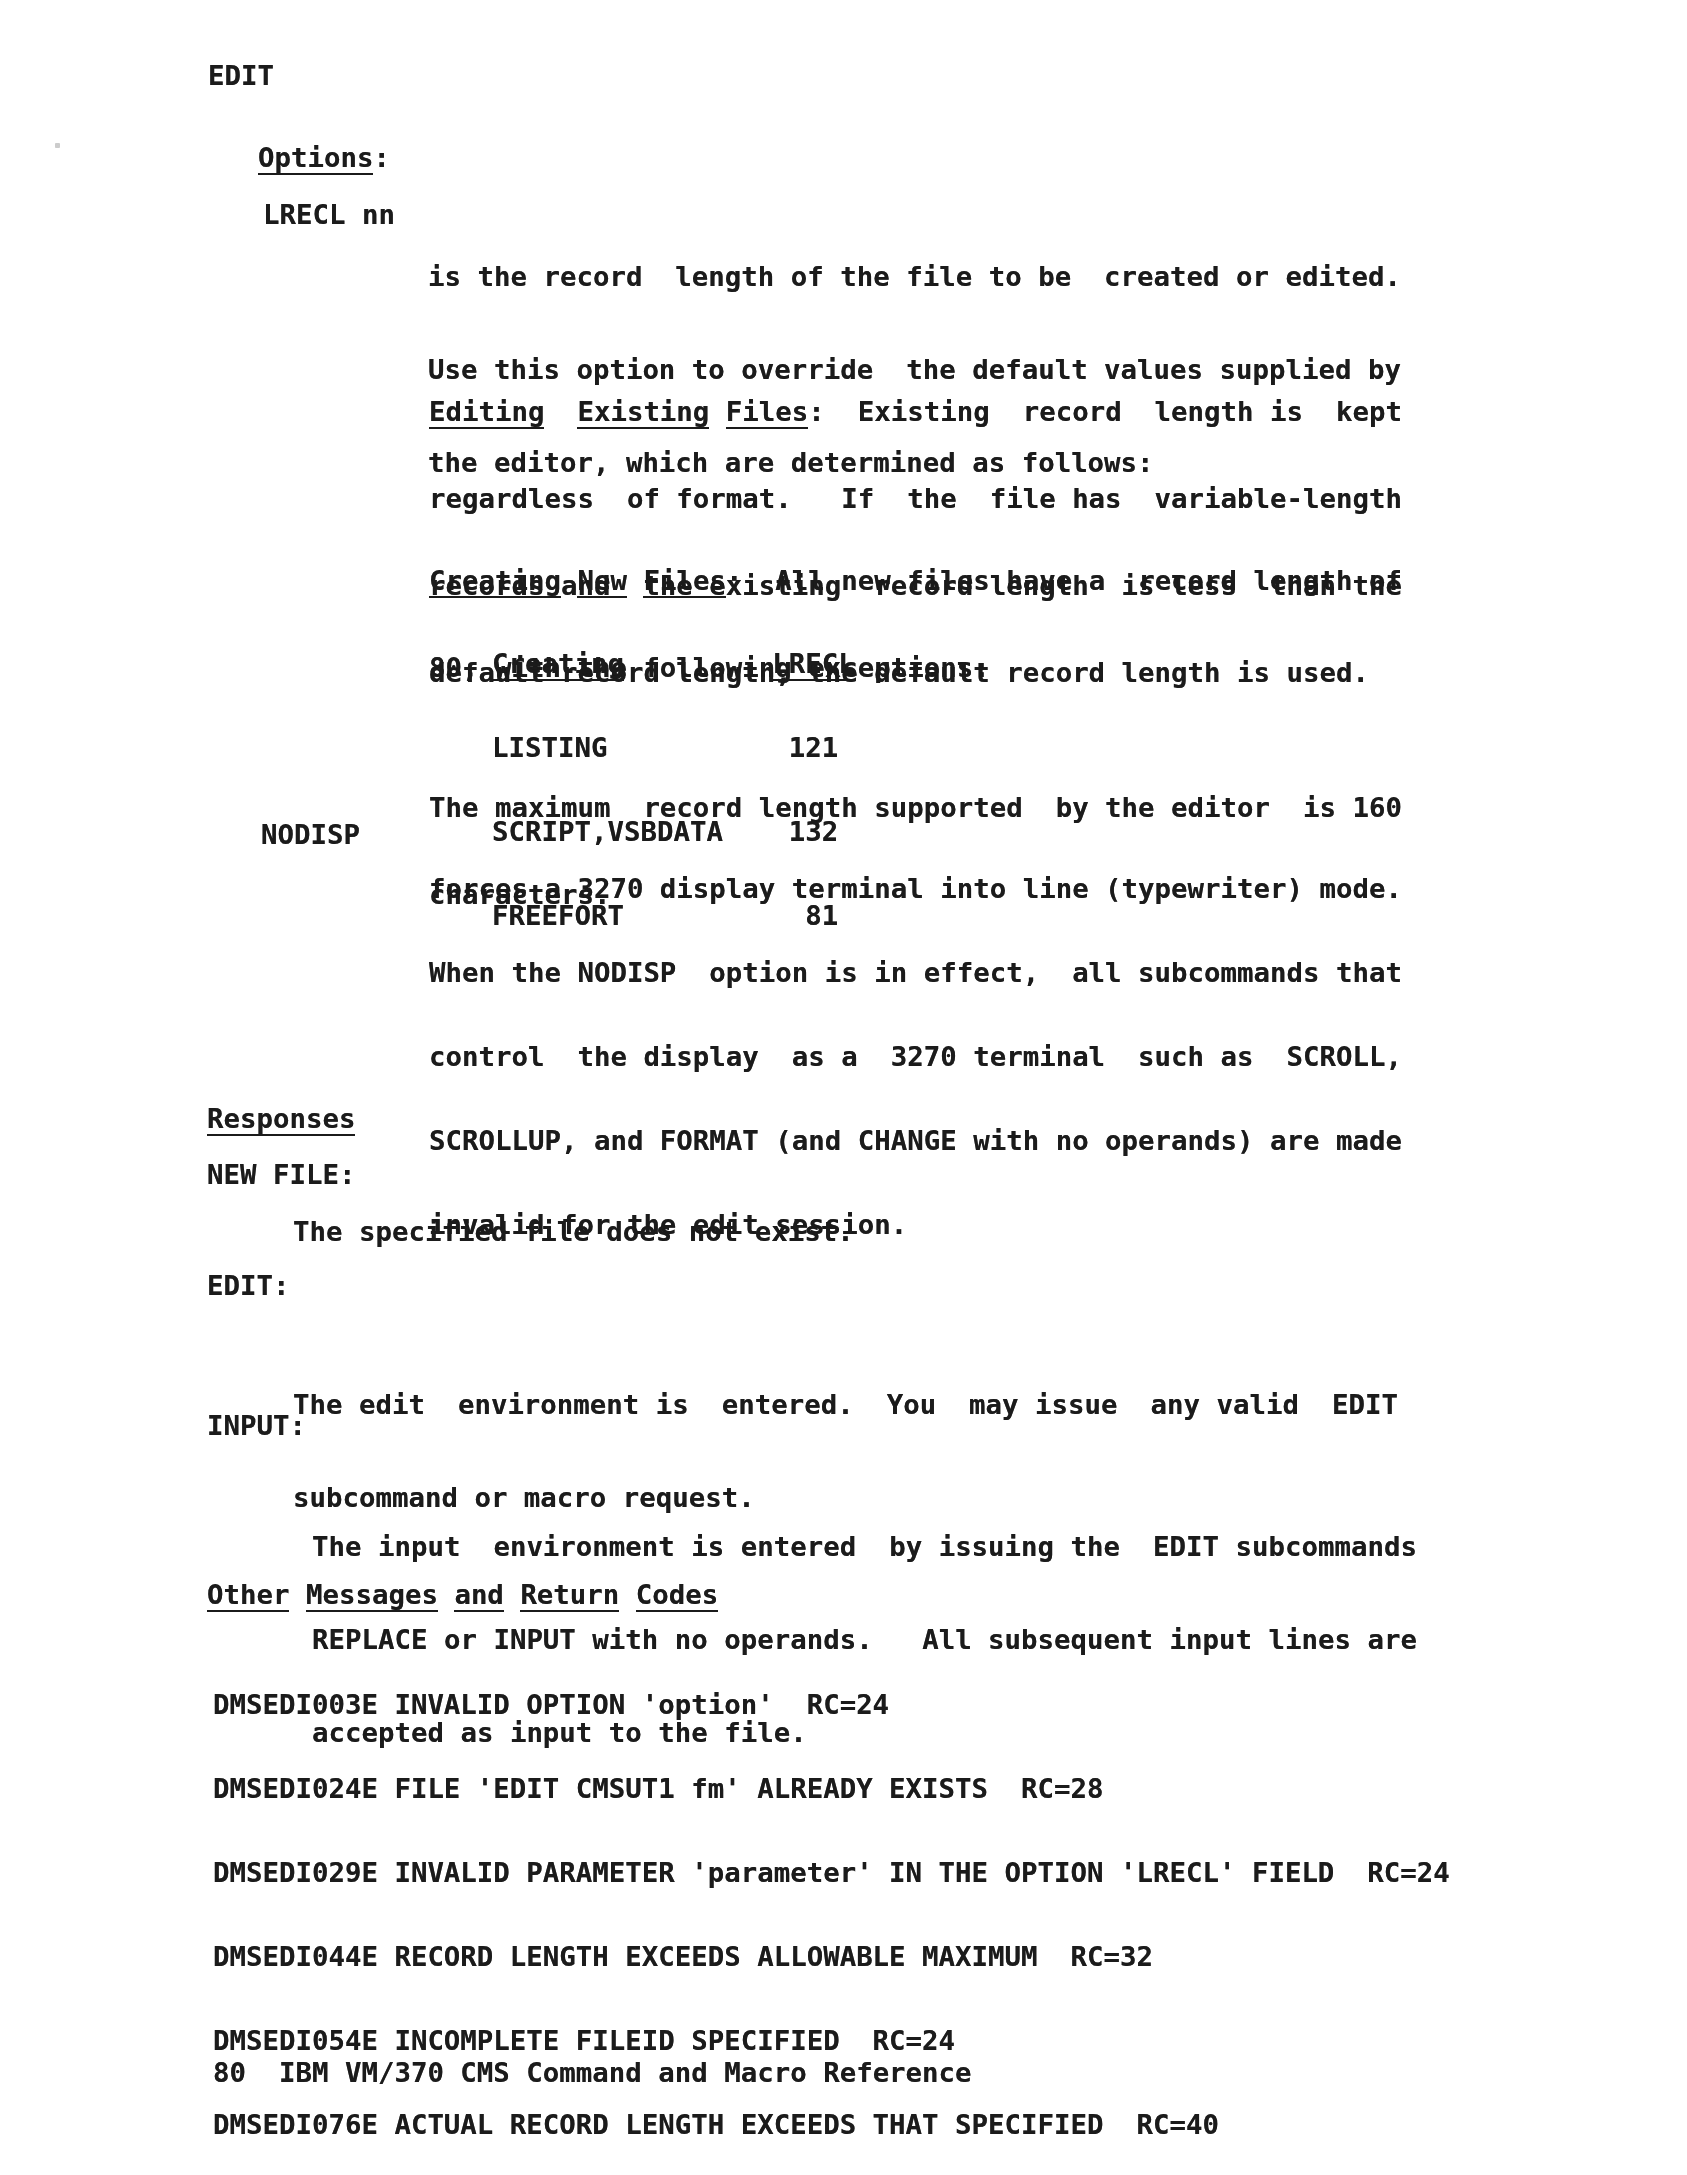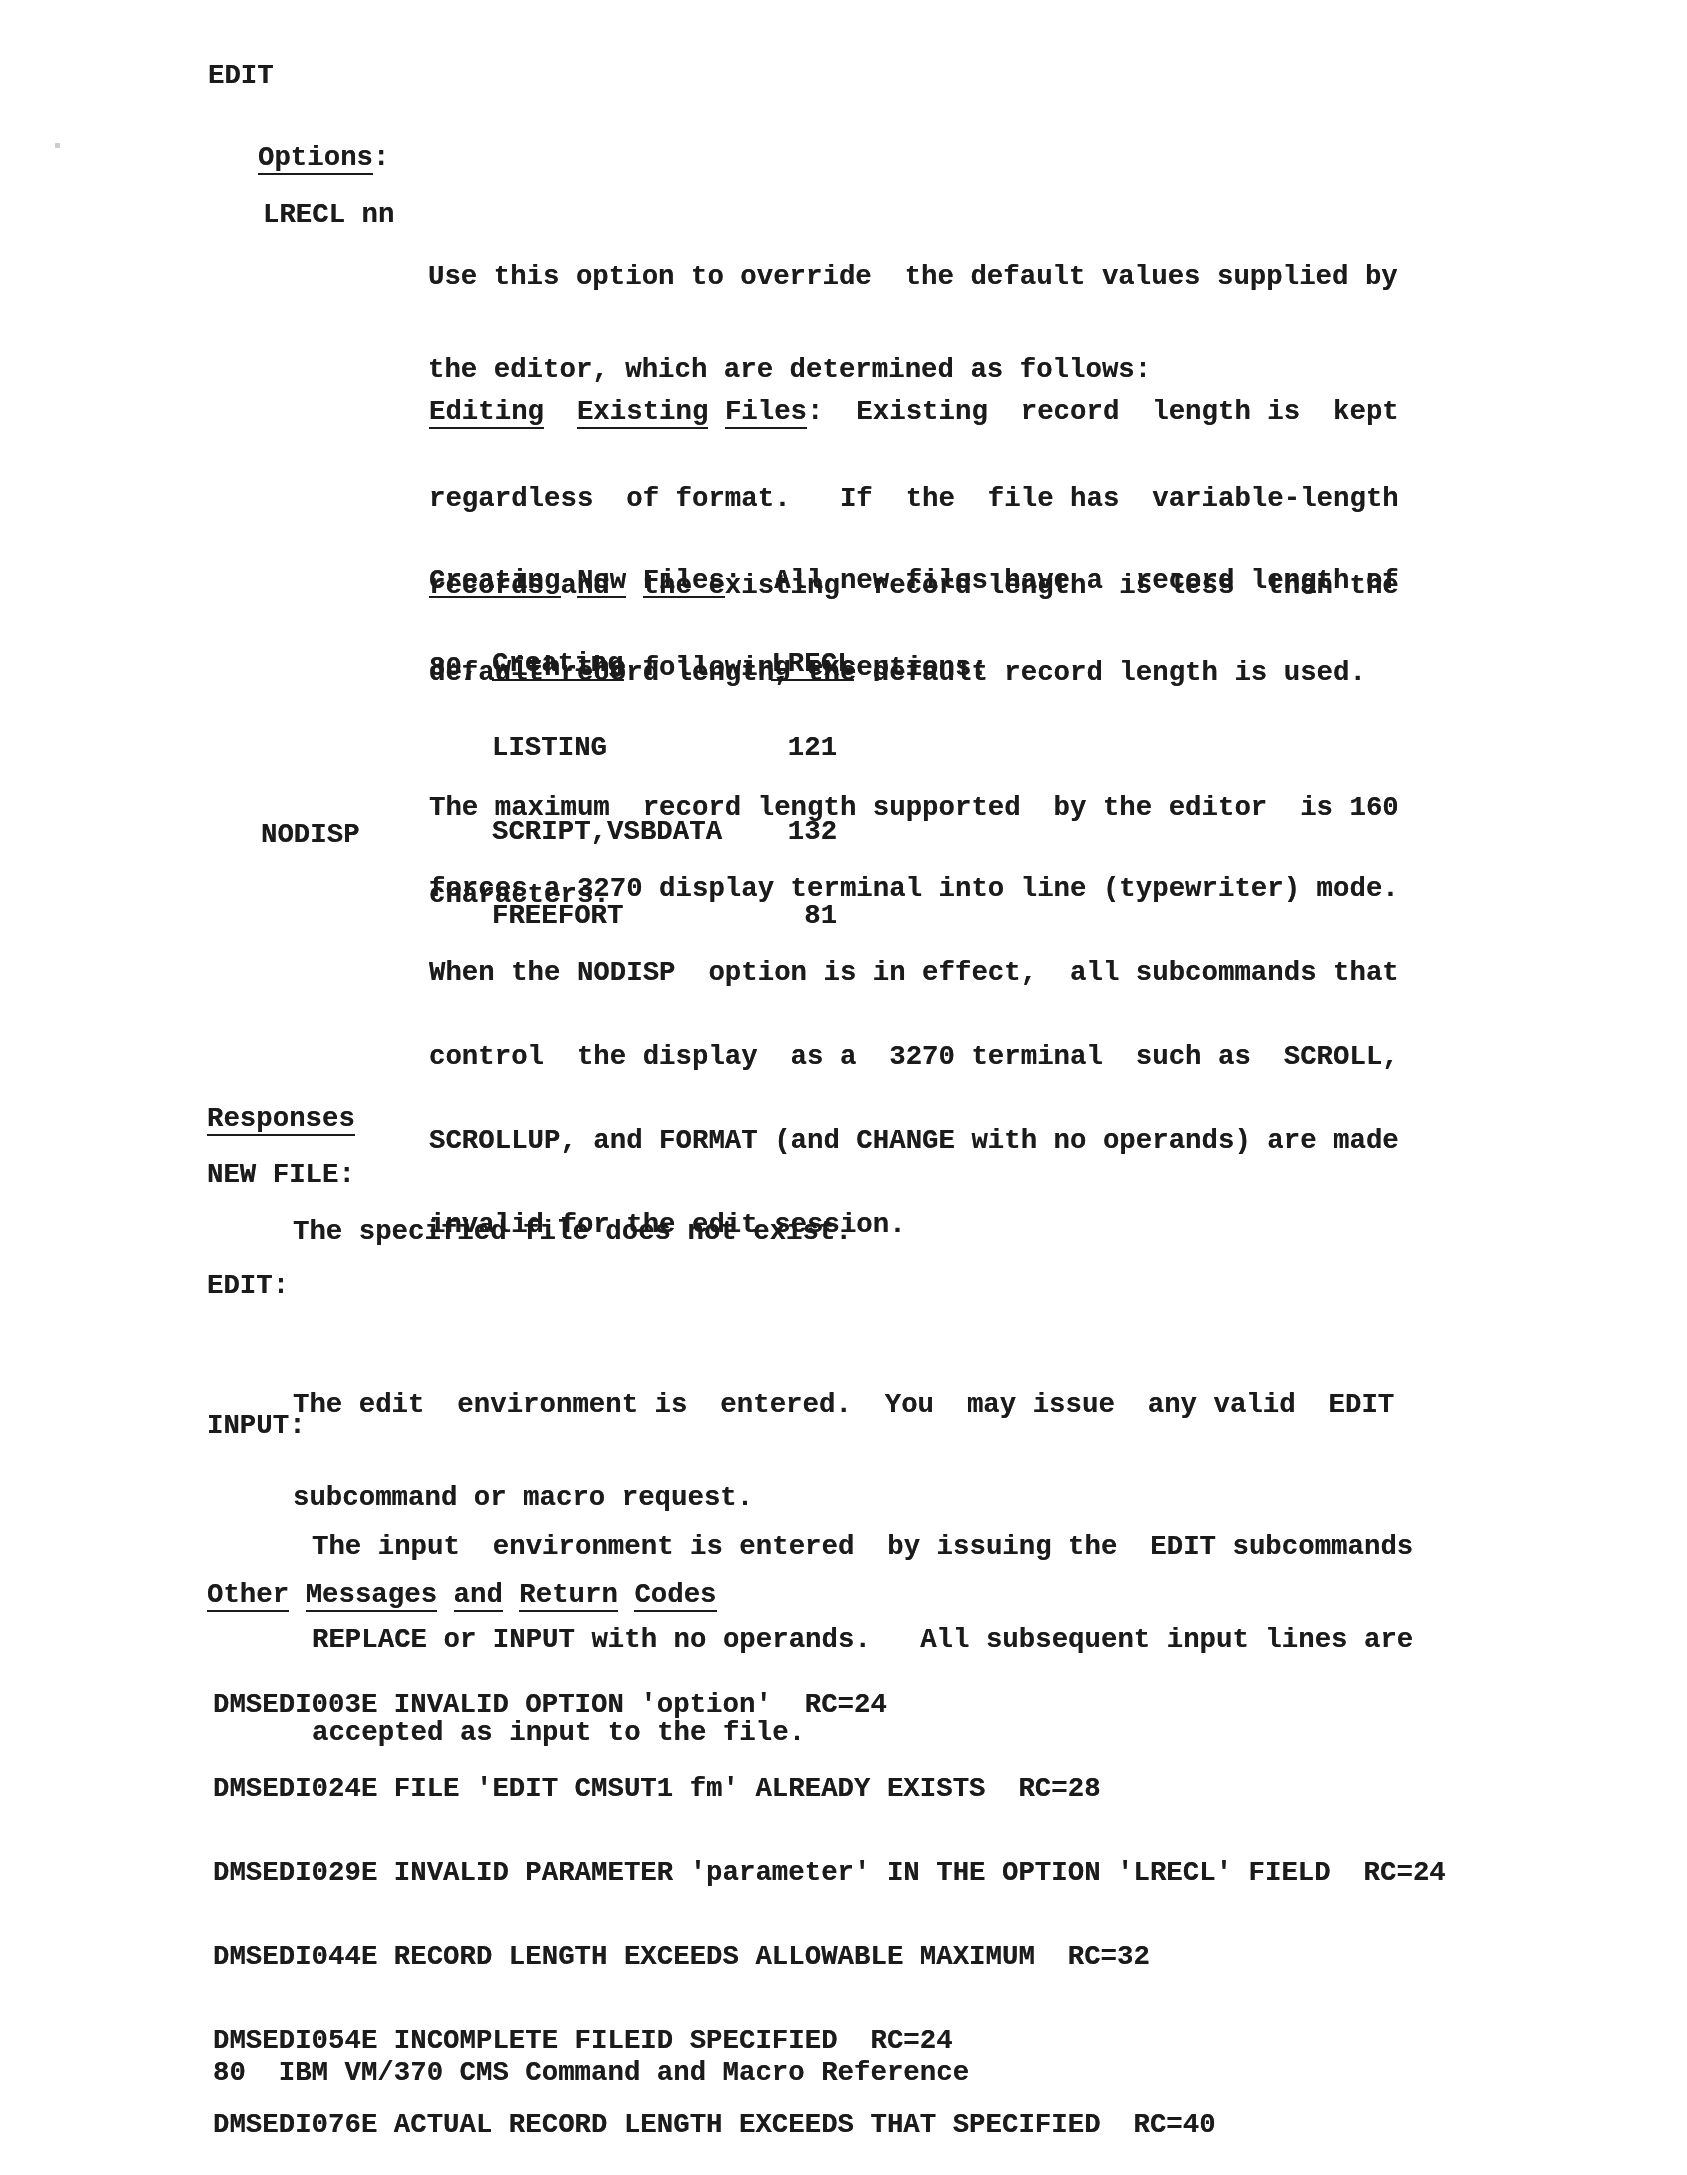--- a/index.html
+++ b/index.html
@@ -12,21 +12,20 @@
     font-family:"DejaVu Sans Mono", monospace;
     font-weight:bold;
     font-size:27.4px;
     color:#1b1b1b;
     text-shadow:0 0 0.6px rgba(25,25,25,0.65);
   }
   .ln{
     position:absolute;
     white-space:pre;
     line-height:31px;
-    font-family:Liberation Mono, monospace;
   }
   .u{
     border-bottom:2.8px solid currentColor;
   }
   .speck{
     position:absolute;
     left:55px;top:143px;width:4.7px;height:4.7px;
     background:#cccccc;border-radius:0.9px;
   }
 </style>
@@ -37,20 +36,21 @@
 
   <div class="speck"></div>
 
   <div class="ln" style="left:208px;top:60px;">EDIT</div>
 
   <div class="ln" style="left:258px;top:142px;"><span class="u">Options</span><span>:</span></div>
 
   <div class="ln" style="left:263px;top:199px;">LRECL nn</div>
 
   <div class="ln" style="left:428px;top:199px;line-height:31px;">
+    <div>is the record  length of the file to be  created or edited.</div>
     <div>Use this option to override  the default values supplied by</div>
     <div>the editor, which are determined as follows:</div>
   </div>
 
   <div class="ln" style="left:429px;top:339px;line-height:29px;">
     <div><span class="u">Editing</span><span>  </span><span class="u">Existing</span><span> </span><span class="u">Files</span><span>:  Existing  record  length is  kept</span></div>
     <div>regardless  of format.   If  the  file has  variable-length</div>
     <div>records and  the existing  record length  is less  than the</div>
     <div>default record length, the default record length is used.</div>
   </div>

